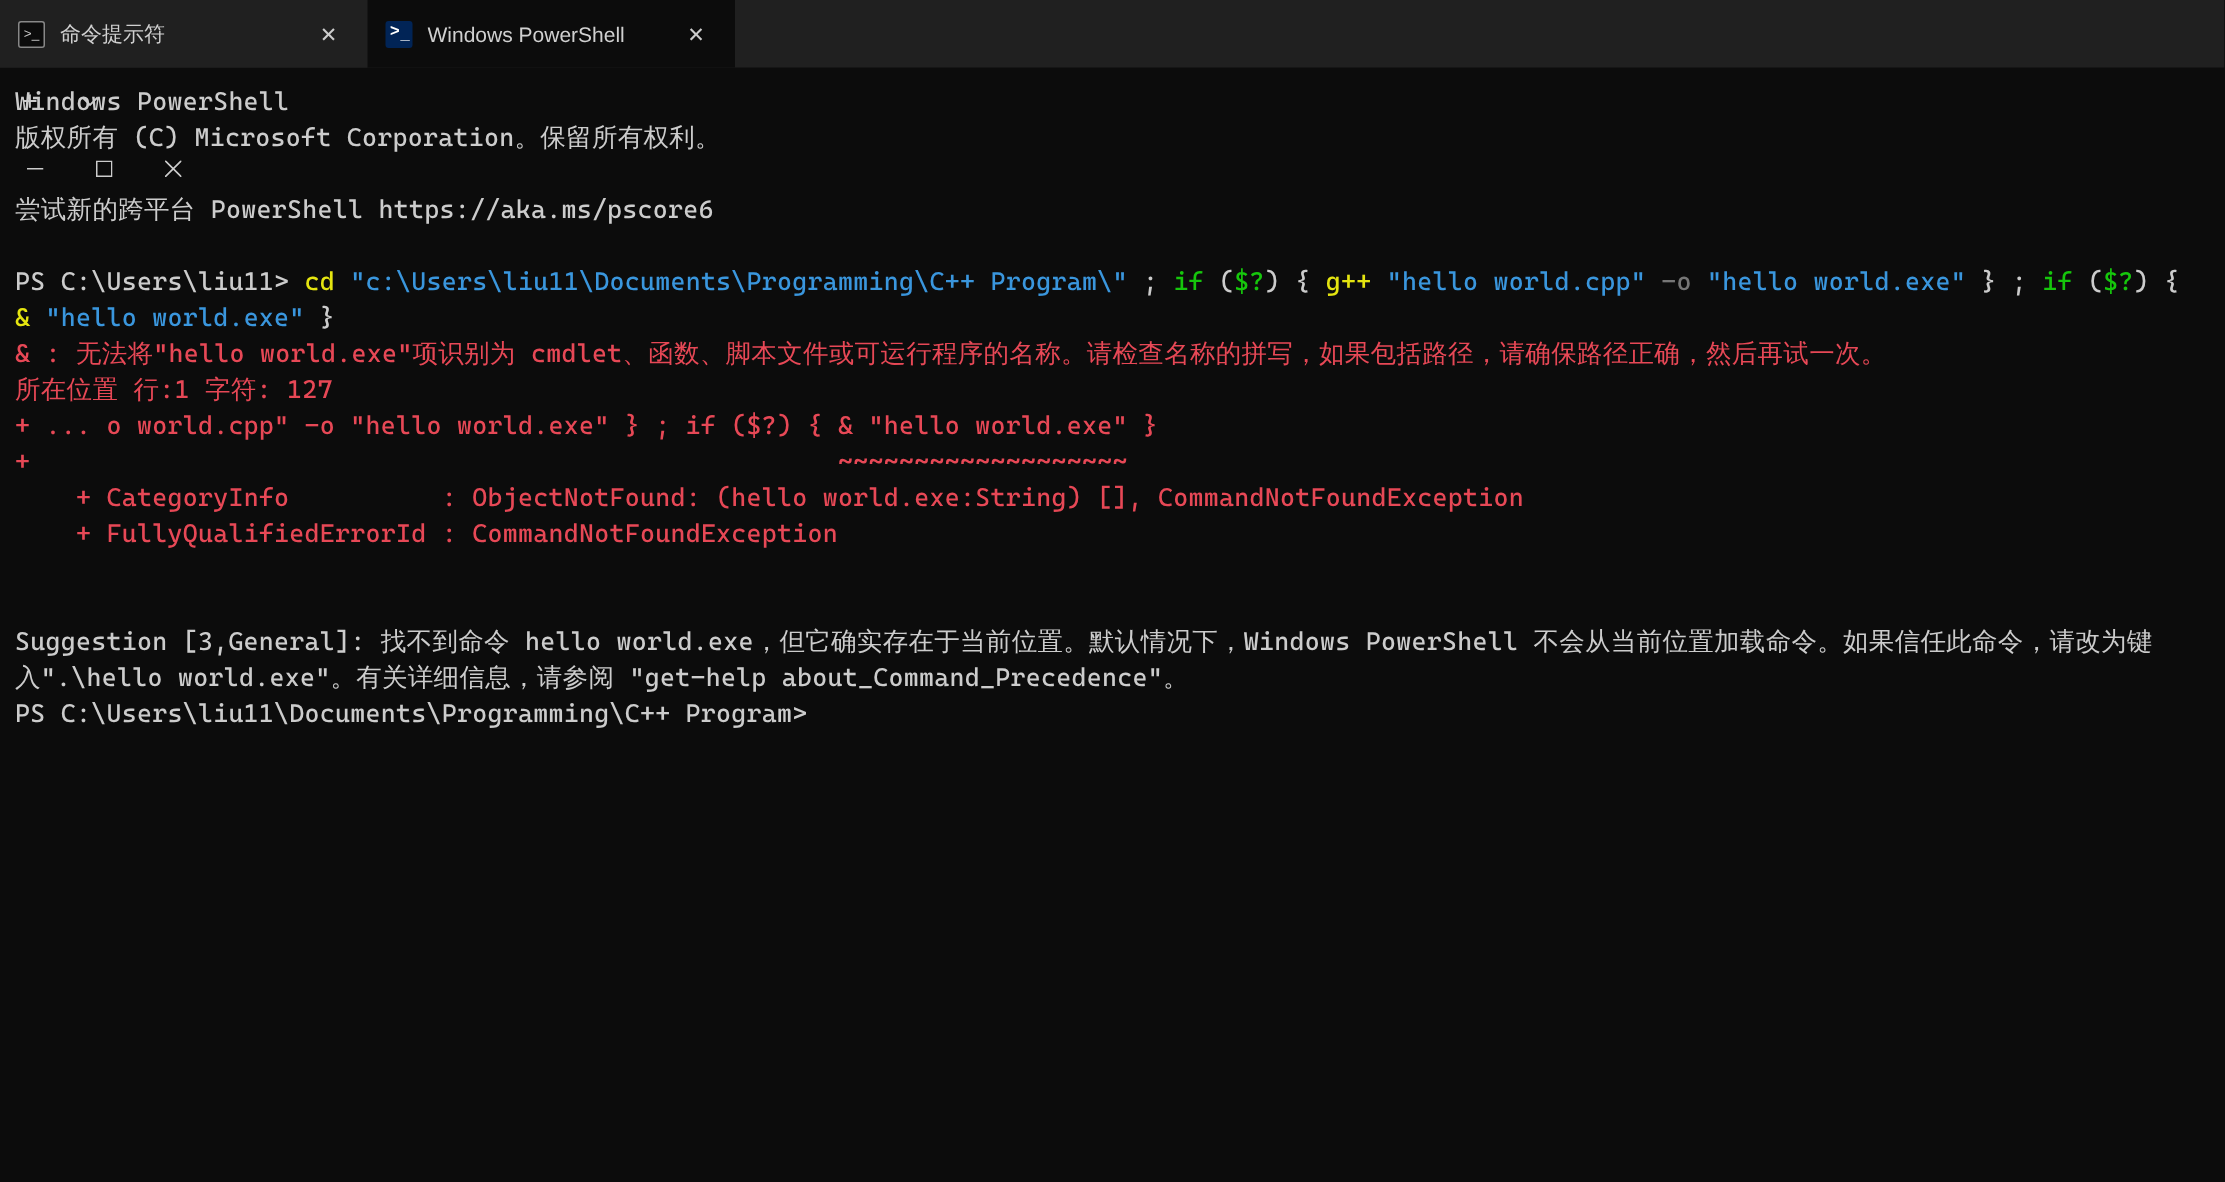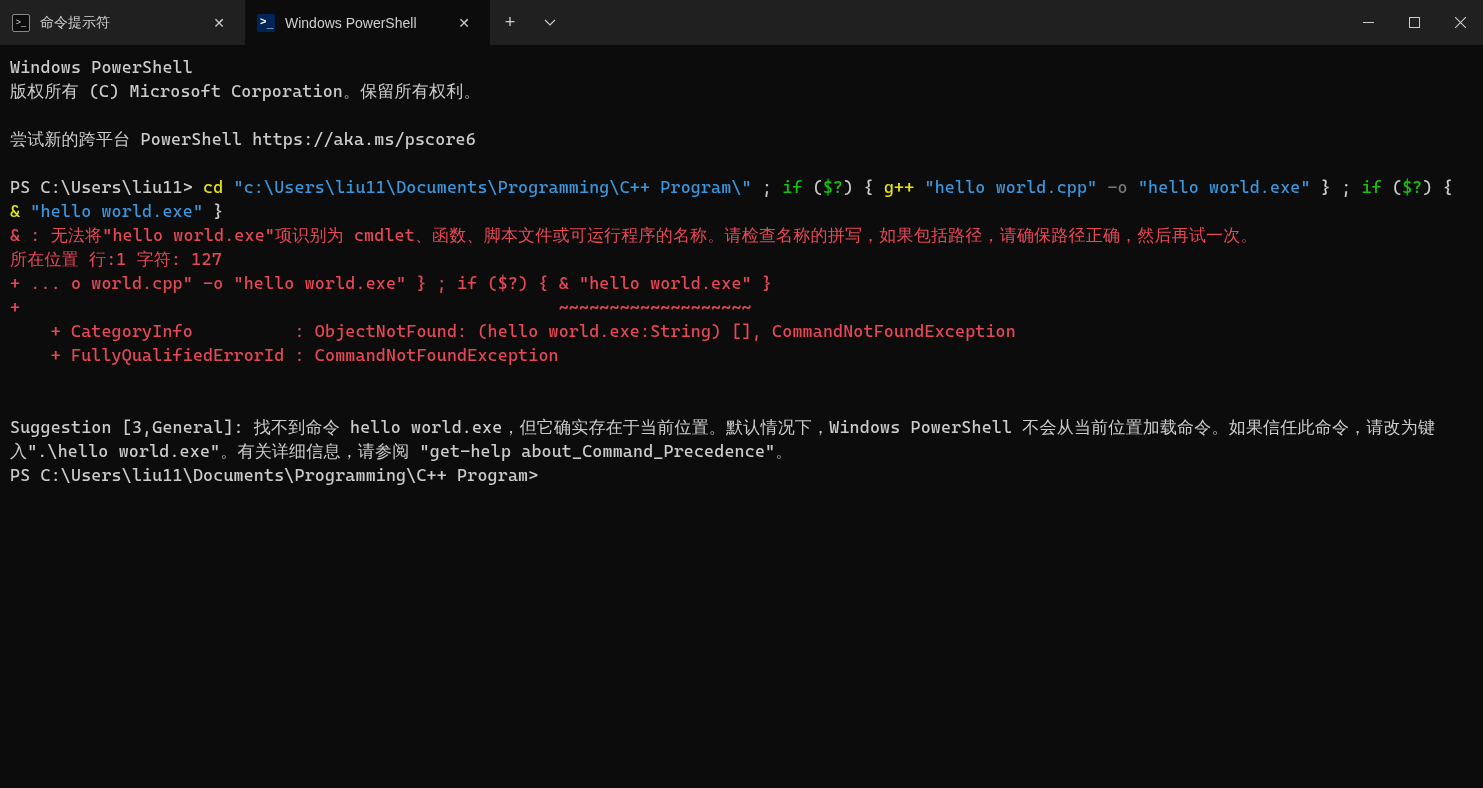--- a/index.html
+++ b/index.html
@@ -1,18 +1,18 @@
 <!DOCTYPE html>
 <html><head>
   <meta charset="utf-8">
   <style>
     * { margin:0; padding:0; box-sizing:border-box; }
     body { width:1483px; height:788px; background:#0c0c0c; font-family:"Segoe UI","Microsoft YaHei",sans-serif;
            overflow:hidden; user-select:none; }
-    .titlebar { height:45px; background:#202020; display:flex; align-items:stretch; }
+    .titlebar { height:45px; background:#202020; display:flex; align-items:stretch;flex-direction:column; }
     .tabs { display:flex; align-items:stretch; }
     .tab { display:flex; align-items:center; padding:0 12px; gap:10px; height:45px; min-width:245px;
            color:#d0d0d0; font-size:14px; cursor:pointer; position:relative; }
     .tab.inactive { background:#202020; }
     .tab.active   { background:#0c0c0c; }
     .tab-icon { width:18px; height:18px; display:flex; align-items:center; justify-content:center; }
     .tab-icon.cmd { background:#0c0c0c; border:1px solid #888; border-radius:2px; }
     .tab-icon.cmd::before { content:">_"; color:#ccc; font-size:9px; line-height:1; }
     .tab-icon.ps  { background:#012456; border-radius:2px; position:relative; }
     .tab-icon.ps::before { content:">"; position:absolute; left:3px; top:1px; color:#fff; font-size:11px; font-weight:bold; }

